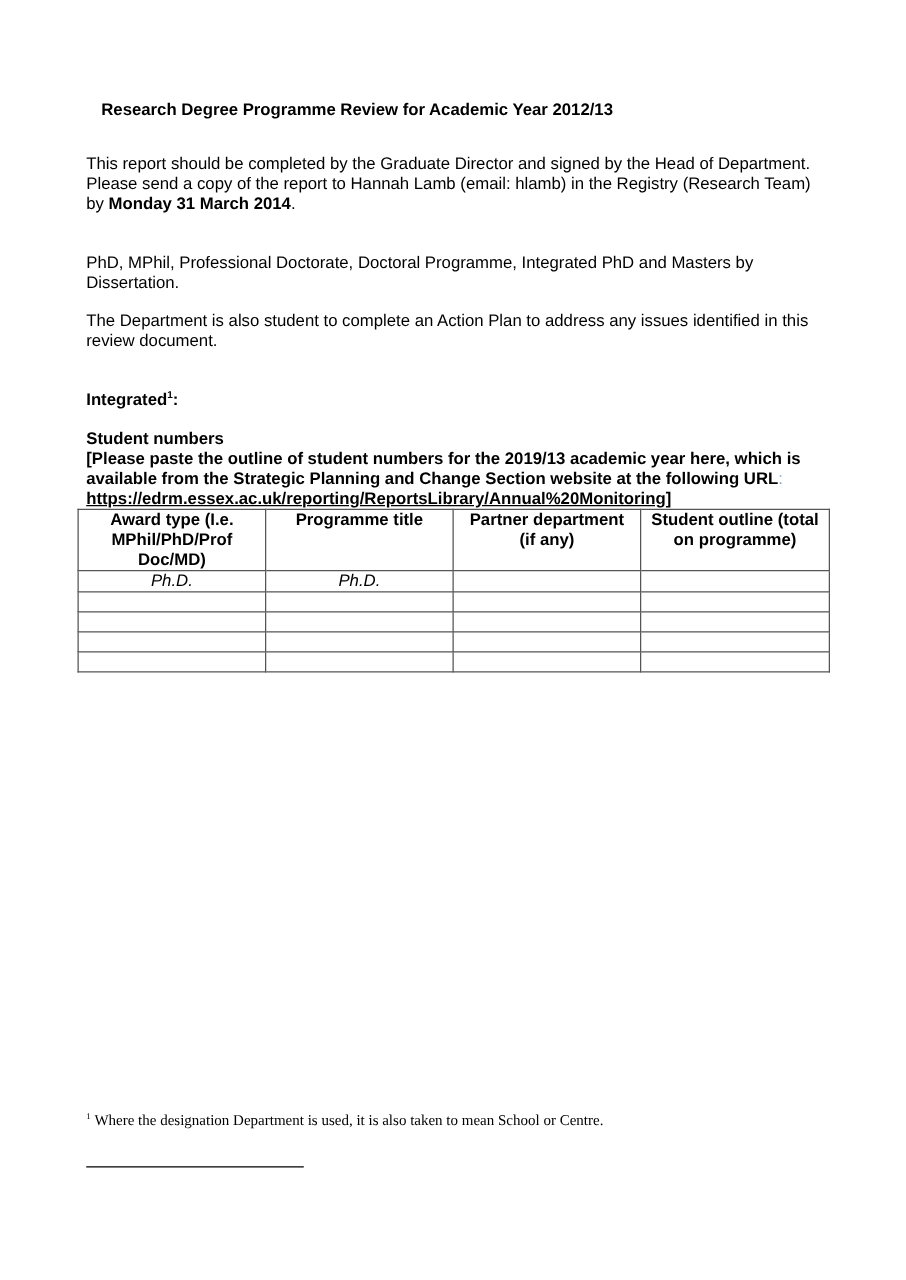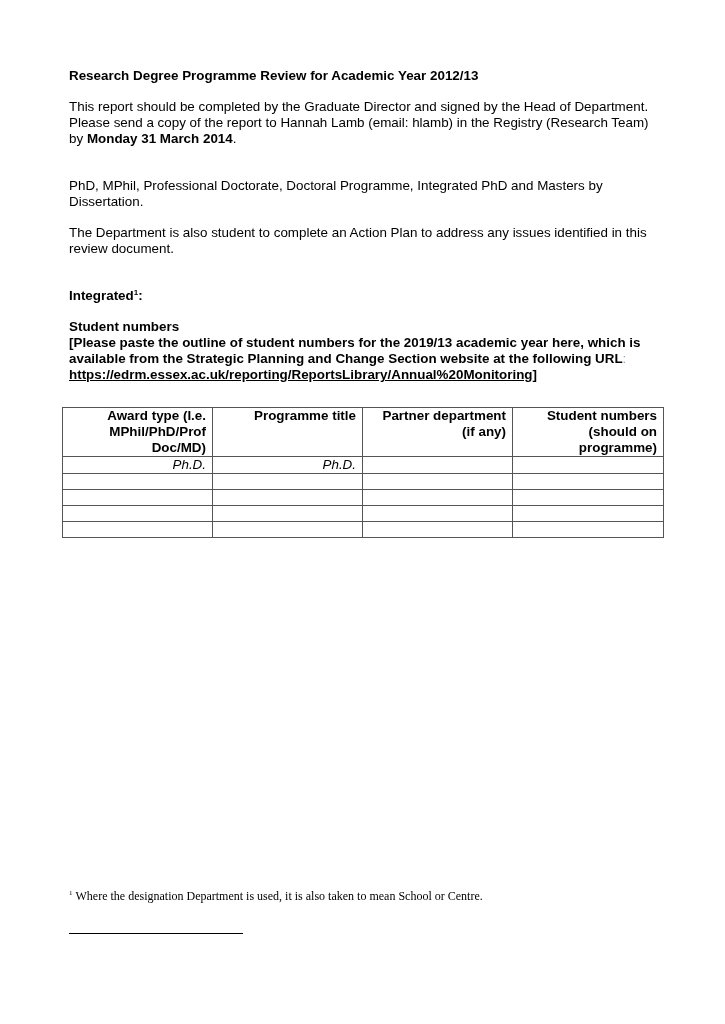--- a/index.html
+++ b/index.html
@@ -18,21 +18,21 @@
       line-height: 16px;
     }
     .page {
       position: absolute;
       left: 69px;
       top: 68px;
       width: 600px;
     }
     .title {
       font-weight: bold;
-      margin: 0;
+      margin: 12px;
     }
     p {
       margin: 0;
     }
     .gap-1 { height: 15px; }
     .gap-2 { height: 31px; }
     b { font-weight: bold; }
     .sup {
       font-size: 8px;
       vertical-align: super;
@@ -50,21 +50,21 @@
       left: 62px;
       top: 407px;
       border-collapse: collapse;
       width: 601px;
       table-layout: fixed;
     }
     table.students th, table.students td {
       border: 1px solid #555;
       padding: 0 6px;
       vertical-align: top;
-      text-align: right;
+      text-align: center;
       font-size: 13.4px;
       line-height: 16px;
     }
     table.students th {
       font-weight: bold;
       height: 47px;
     }
     table.students td {
       height: 15px;
       font-style: italic;
@@ -133,21 +133,21 @@
     <col style="width:150px">
     <col style="width:150px">
     <col style="width:150px">
     <col style="width:151px">
   </colgroup>
   <thead>
     <tr>
       <th>Award type (I.e. MPhil/PhD/Prof Doc/MD)</th>
       <th>Programme title</th>
       <th>Partner department (if any)</th>
-      <th>Student numbers (should on programme)</th>
+      <th>Student outline (total on programme)</th>
     </tr>
   </thead>
   <tbody>
     <tr>
       <td>Ph.D.</td>
       <td>Ph.D.</td>
       <td></td>
       <td></td>
     </tr>
     <tr>

